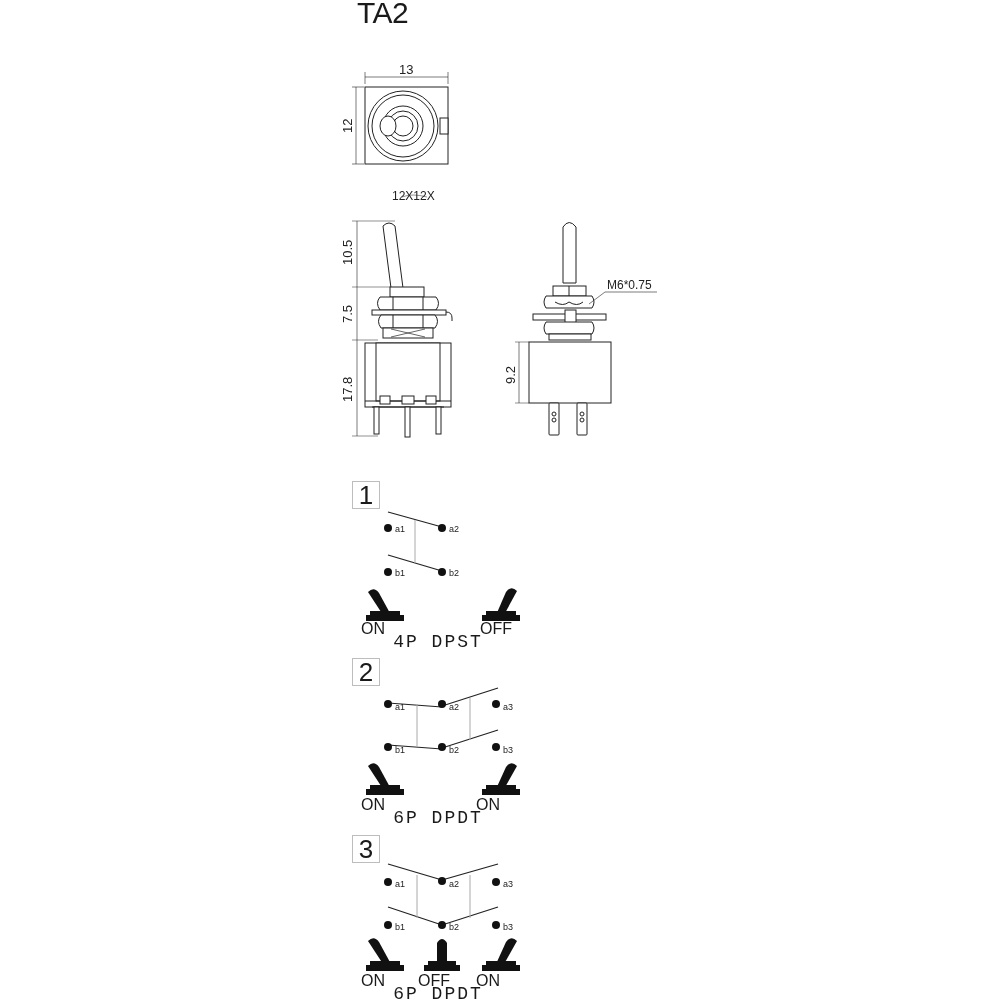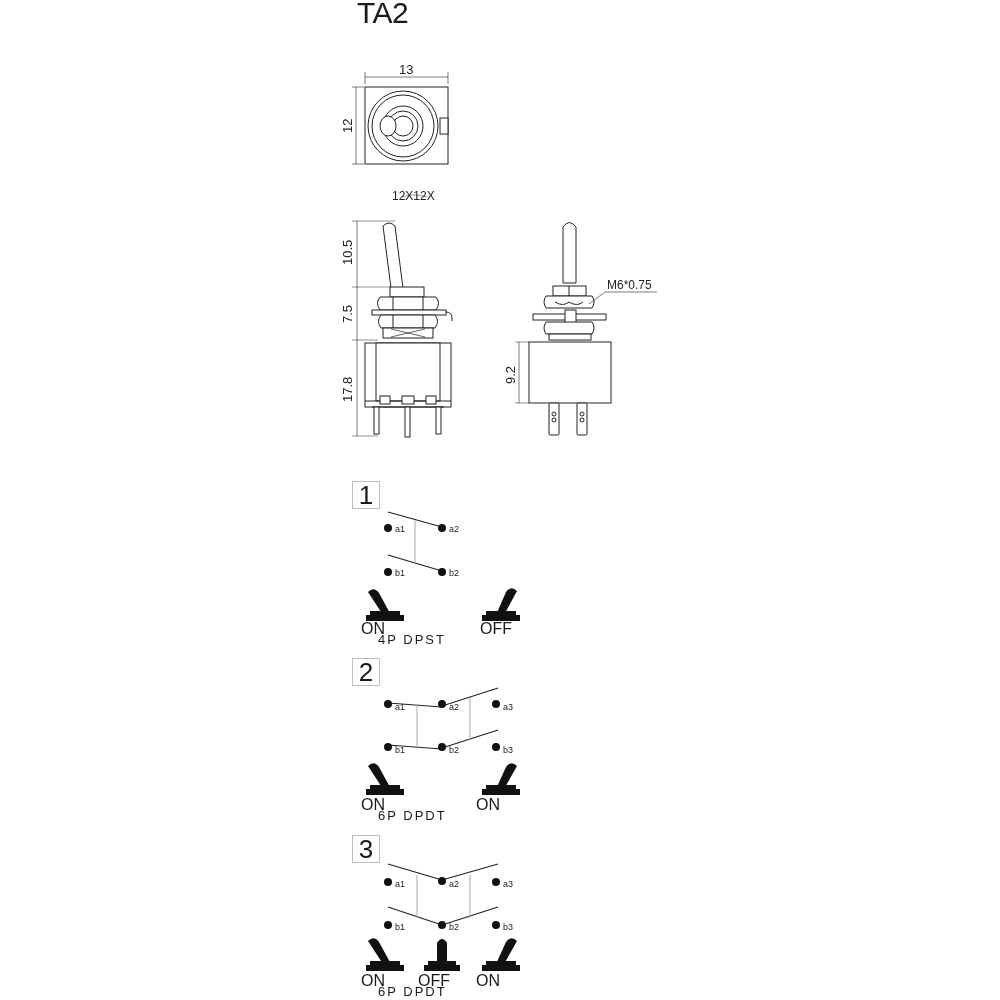--- a/index.html
+++ b/index.html
@@ -4,21 +4,21 @@
 <style>
   html, body { margin:0; padding:0; background:#ffffff; }
   body { width:1000px; height:1000px; position:relative; overflow:hidden;
          font-family:"Liberation Sans", sans-serif; color:#1a1a1a; }
   .abs { position:absolute; }
   #title { left:357px; top:-4px; font-size:30px; font-weight:400; letter-spacing:-0.5px; }
   svg { position:absolute; left:0; top:0; }
   .num-box { position:absolute; width:26px; height:26px; border:1px solid #bdbdbd;
              font-size:26px; line-height:26px; text-align:center; background:#fff; }
   .state { position:absolute; font-size:16px; width:50px; }
-  .config { position:absolute; font-size:13px; letter-spacing:2px; text-align:left; width:120px; }
+  .config { position:absolute; font-size:18px; letter-spacing:2px; text-align:center; width:120px;font-family:Liberation Mono, monospace; }
 </style>
 </head>
 <body>
 
 <div id="title" class="abs">TA2</div>
 
 <svg width="1000" height="1000" viewBox="0 0 1000 1000">
   <g fill="none" stroke="#222" stroke-width="1">
 
     <g>

